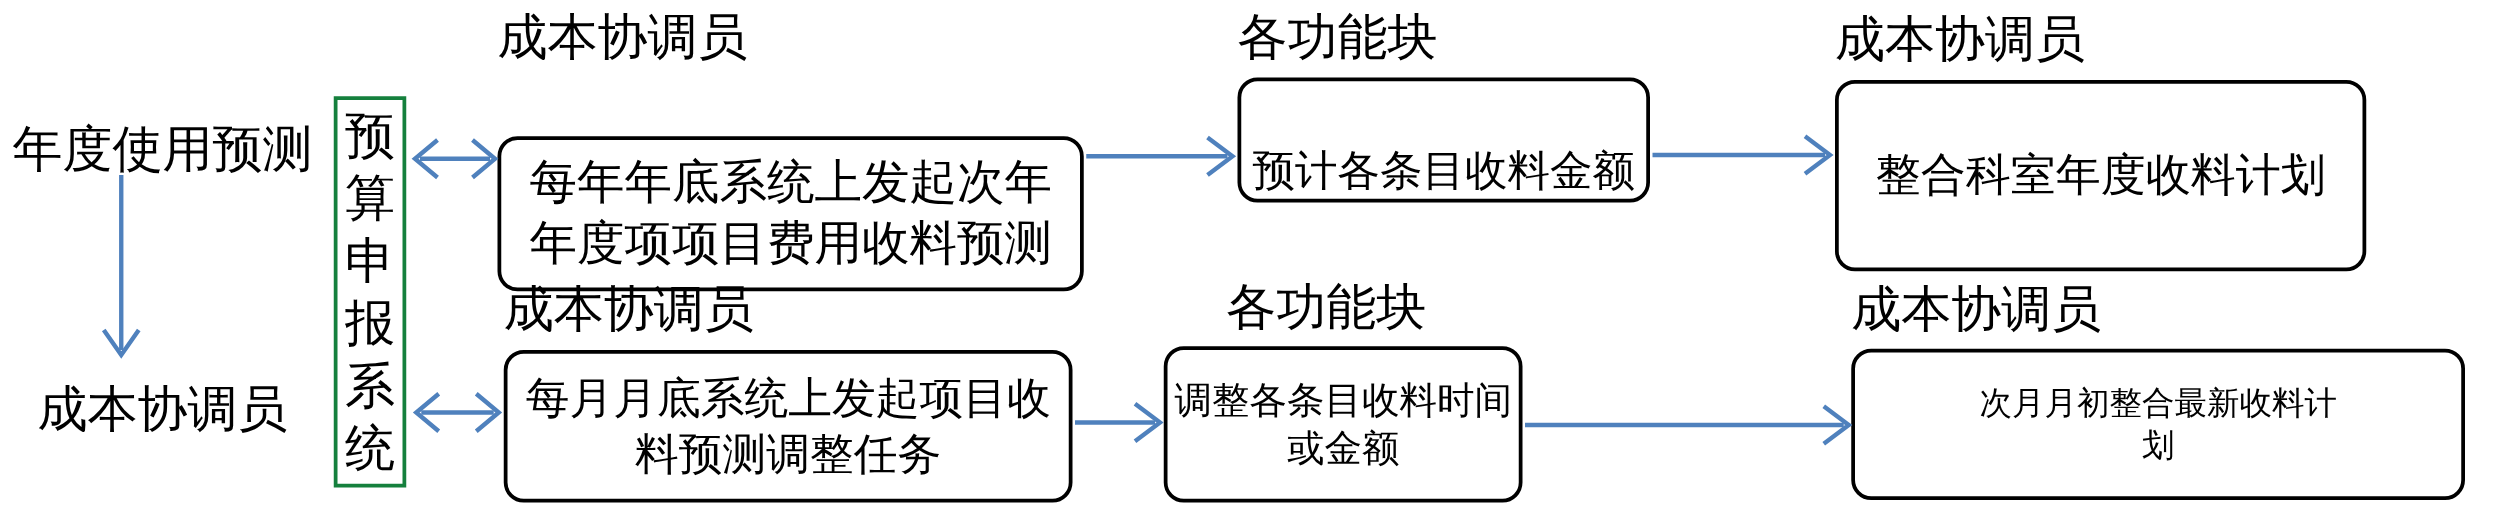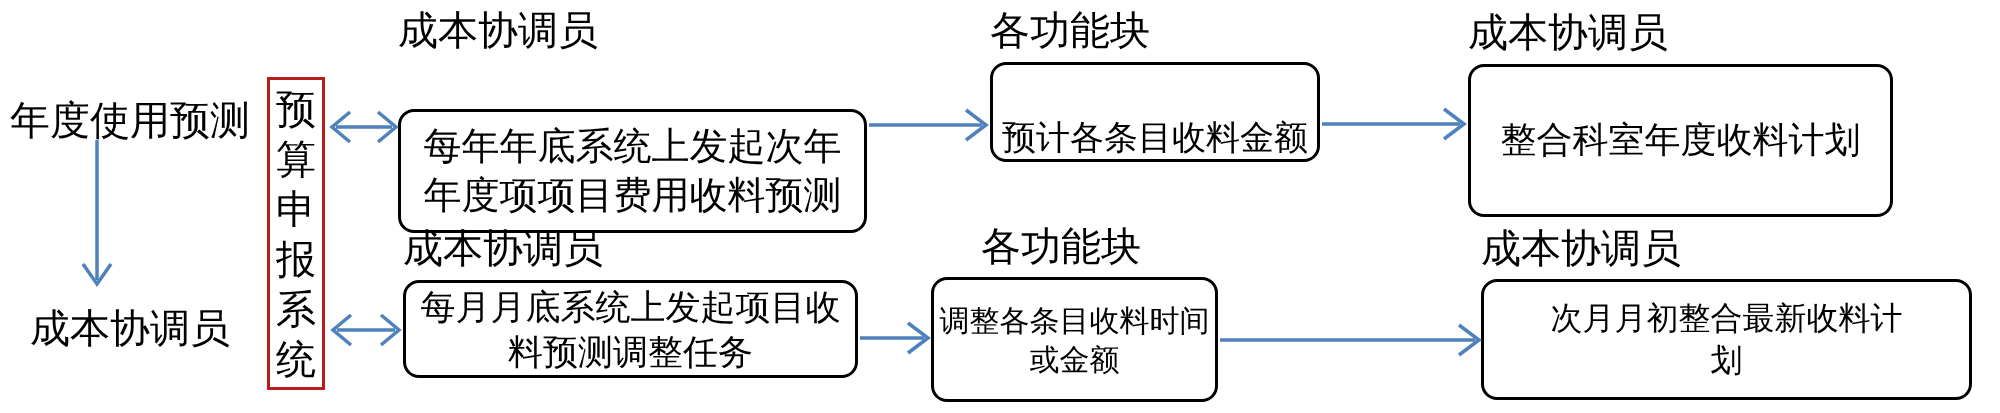--- a/index.html
+++ b/index.html
@@ -8,42 +8,42 @@
     font-family:"Liberation Sans",sans-serif;color:#000000;overflow:hidden;
   }
   .side-label{
     position:absolute;left:8px;width:244px;text-align:center;
     font-size:40px;line-height:48px;white-space:nowrap;
   }
   .side-label.annual{top:84px;margin-top:12px;}
   .side-label.monthly{top:304px;}
   .system-box{
     position:absolute;left:267px;top:77px;width:58px;height:313px;
-    border:3px solid #b91c1c;box-sizing:border-box;background:#fff;
+    border:3px solid #15803d;box-sizing:border-box;background:#fff;
     display:flex;align-items:center;justify-content:center;
   }
   .system-text{
     width:44px;font-size:40px;line-height:50px;text-align:center;
     word-break:break-all;
   }
   .step{position:absolute;}
   .role{
     text-align:left;font-size:40px;line-height:48px;white-space:nowrap;
   }
   .box{
     border:3px solid #000;border-radius:16px;box-sizing:border-box;background:#fff;
     display:flex;align-items:center;justify-content:center;
   }
   .box-text{white-space:pre-line;text-align:center;line-height:1.3;}
   .s00{left:398px;top:6px;width:469px;}  .s00 .role{height:57px;} .s00 .box{height:124px;margin-top:46px;} .s00 .box-text{font-size:38px;}
   .s01{left:990px;top:6px;width:330px;}  .s01 .role{height:56px;} .s01 .box{height:100px;align-items:flex-end;} .s01 .box-text{font-size:34px;}
   .s02{left:1468px;top:8px;width:425px;} .s02 .role{height:56px;} .s02 .box{height:153px;} .s02 .box-text{font-size:36px;}
-  .s10{left:403px;top:224px;width:455px;} .s10 .role{height:56px;} .s10 .box{height:98px;} .s10 .box-text{font-size:35px;}
+  .s10{left:403px;top:224px;width:455px;} .s10 .role{height:56px;} .s10 .box{height:122px;} .s10 .box-text{font-size:35px;}
   .s11{left:931px;top:222px;width:287px;} .s11 .role{height:55px;transform:translateX(50px);} .s11 .box{height:125px;justify-content:center;} .s11 .box-text{font-size:30px;}
-  .s12{left:1481px;top:224px;width:491px;} .s12 .role{height:55px;} .s12 .box{height:121px;} .s12 .box-text{font-size:32px;}
+  .s12{left:1481px;top:224px;width:491px;} .s12 .role{height:55px;} .s12 .box{height:121px;} .s12 .box-text{font-size:26px;}
   .arrows{
     position:absolute;left:0;top:0;width:2000px;height:413px;
     pointer-events:none;
   }
   .arrows line,.arrows polyline{
     fill:none;stroke:#4f81bd;stroke-width:3.5;stroke-linejoin:miter;stroke-linecap:butt;
   }
 </style>
 </head>
 <body>

